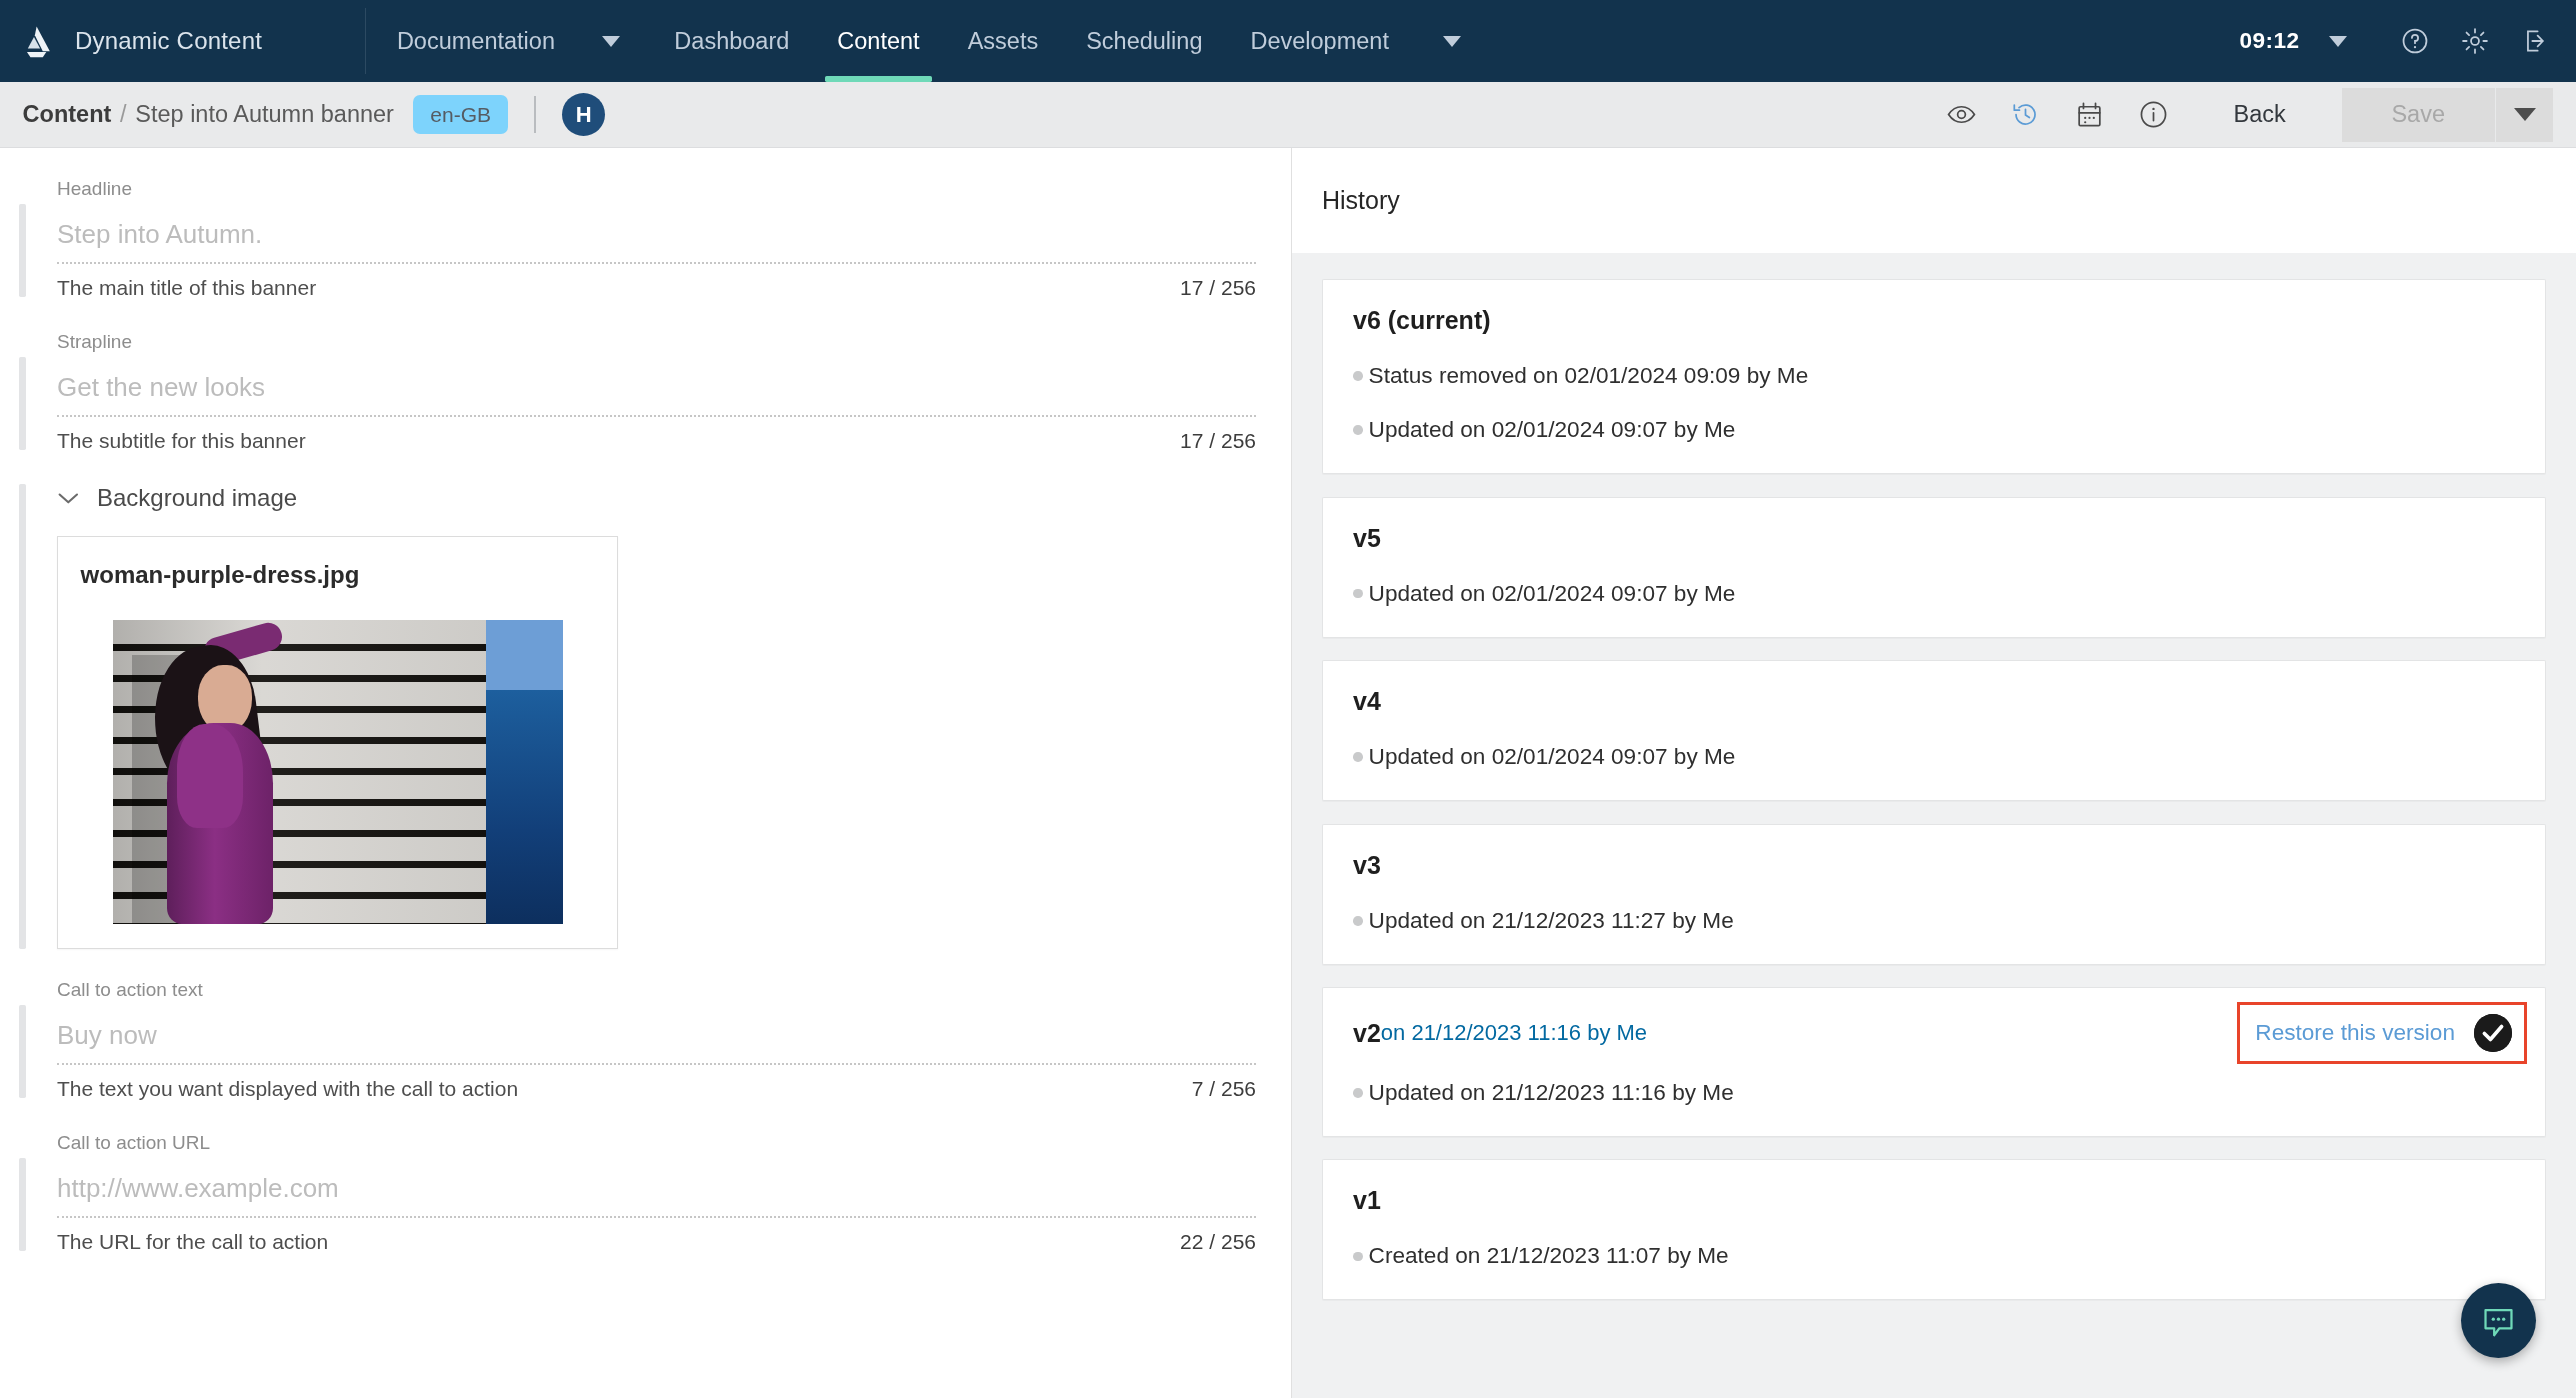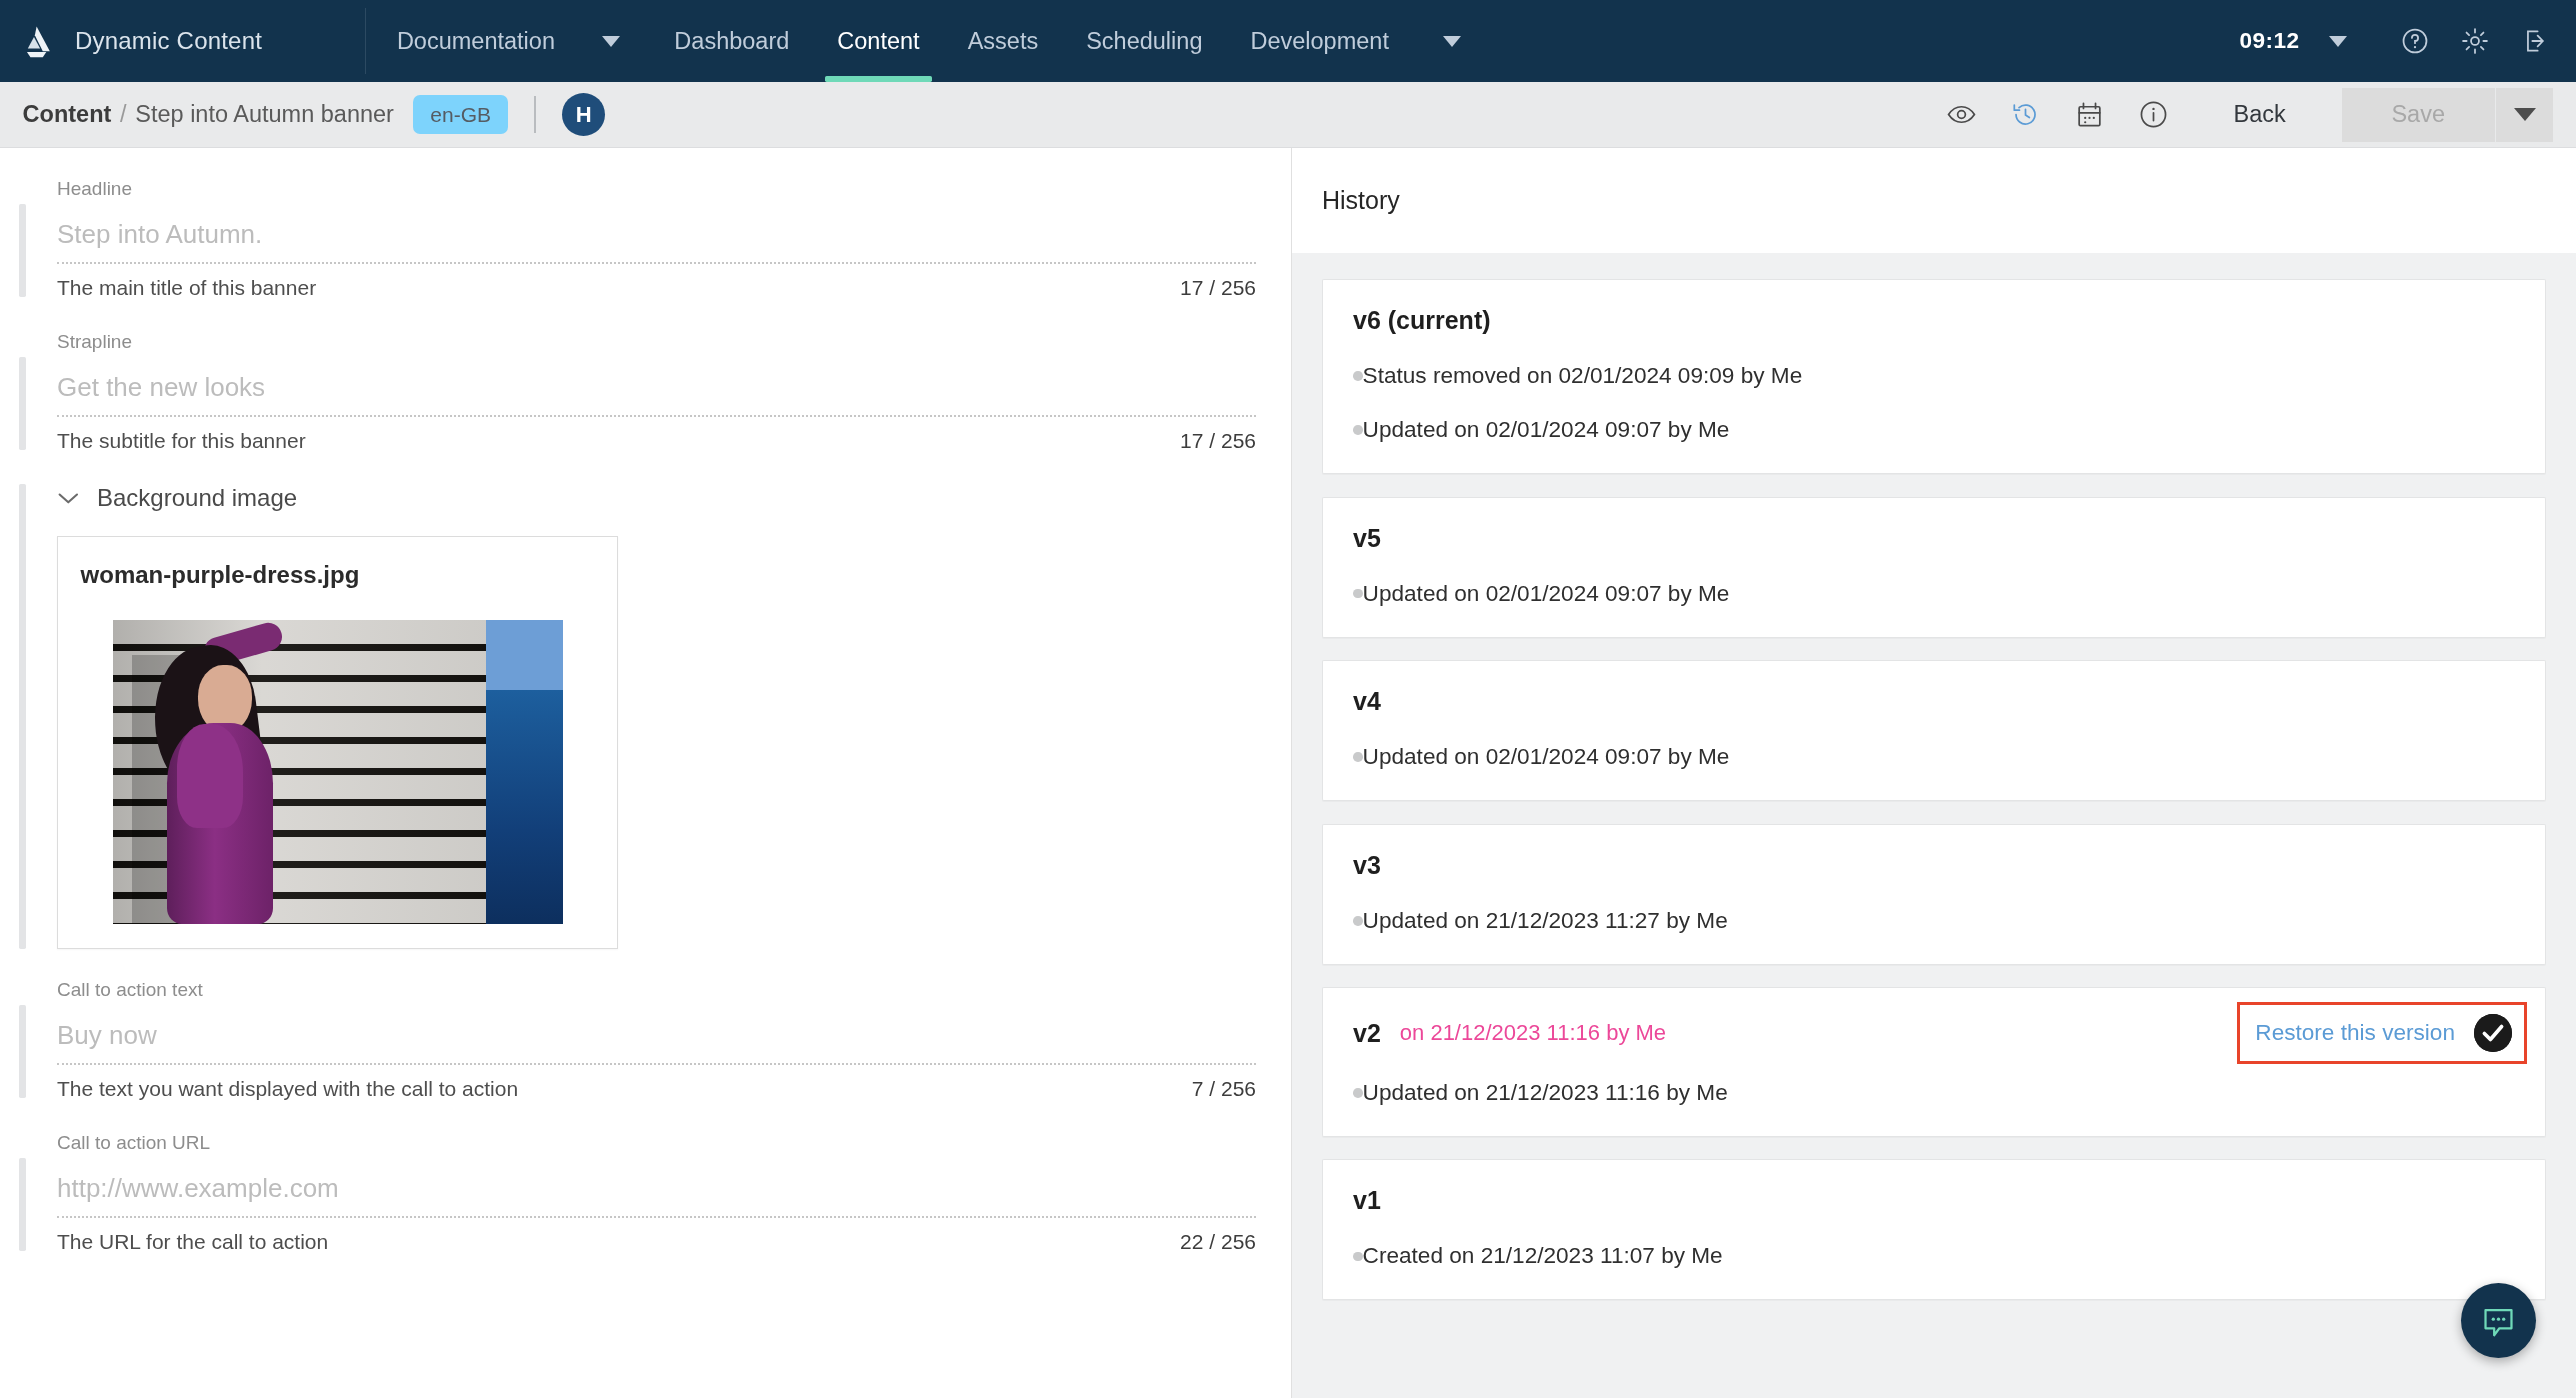--- a/index.html
+++ b/index.html
@@ -171,23 +171,23 @@
   .hist-scroll {
     flex: 1; background: #f0f1f2; padding: 26px 30px 0 30px; overflow: hidden;
   }
   .hist-card {
     background: #fff; border: 0.9px solid #e3e4e5; border-radius: 1.7px;
     padding: 26px 30px 30px 30px; margin-bottom: 22.6px; position: relative;
     box-shadow: 0 0.9px 0.9px rgba(0,0,0,.03);
   }
   .hist-card-head { display: flex; align-items: center; }
   .ver-label { font-size: 25px; font-weight: bold; color: #1f1f1f; }
-  .ver-sub { font-size: 22px; color: #ec4899; margin-left: 19px; }
+  .ver-sub { font-size: 22px; color: #0369a1; }
   .hist-spacer { flex: 1; }
-  .entry { display: flex; align-items: center; gap: 0; margin-top: 28px; }
+  .entry { display: flex; align-items: center; gap: 6px; margin-top: 28px; }
   .entry-dot { width: 9.6px; height: 9.6px; border-radius: 50%;
                background: #c9cacb; flex: 0 0 9.6px; }
   .entry-text { font-size: 22.6px; color: #2f2f2f; }
   .restore-wrap {
     display: flex; align-items: center; gap: 19px;
     border: 3.5px solid #e8442a; padding: 8.7px 12px 8.7px 15.7px; margin: -12px -12px -12px 0;
   }
   .restore-link { font-size: 22.6px; color: #5b9bd5; cursor: pointer; }
   .check-badge {
     width: 38px; height: 38px; border-radius: 50%; background: #1b1b1b;

